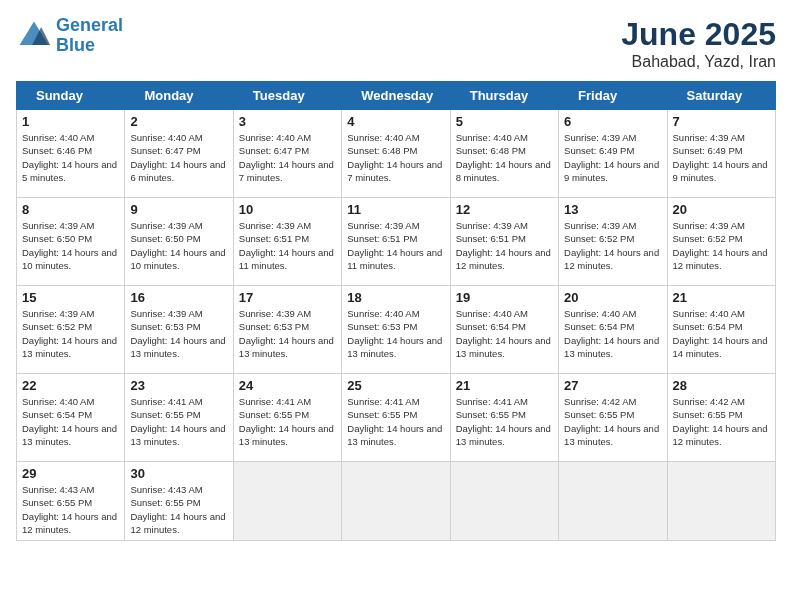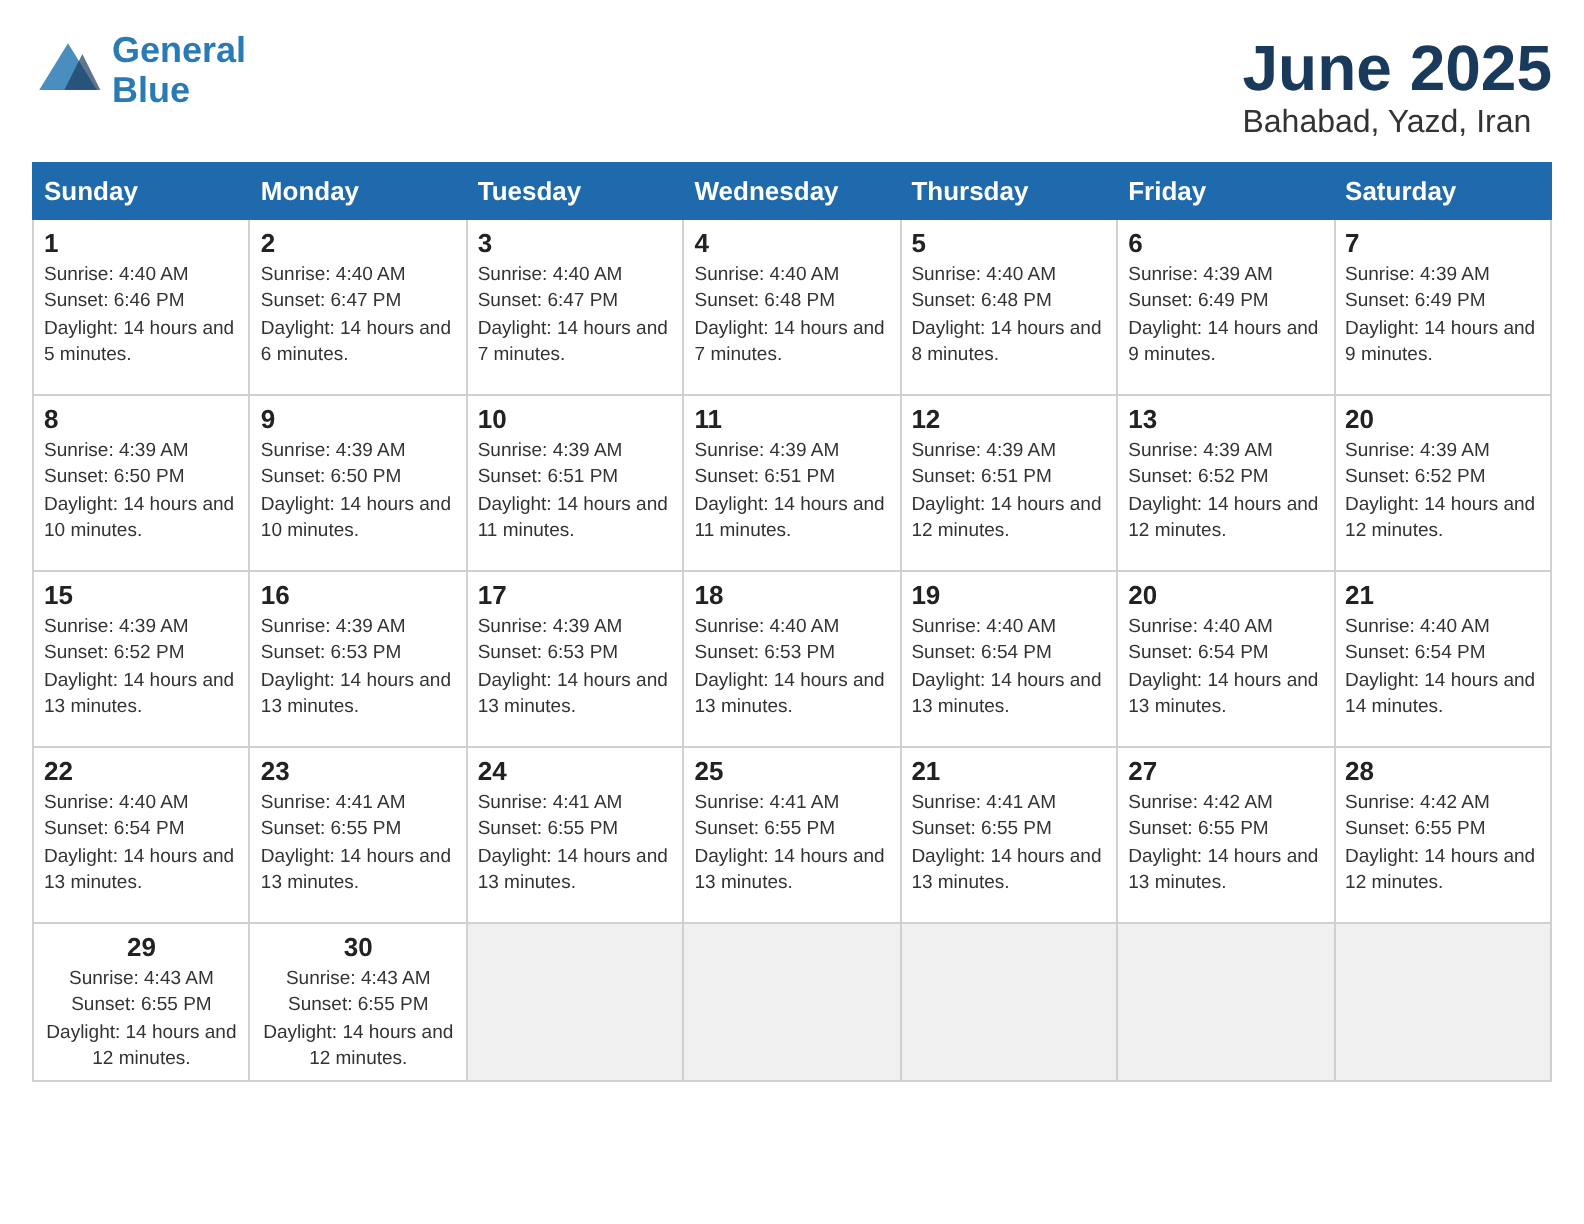--- a/index.html
+++ b/index.html
@@ -35,21 +35,21 @@
       line-height: 1.1;
     }
     .logo-text span {
       color: #2a7ab5;
     }
     .logo-icon {
       width: 36px;
       height: 36px;
     }
     .title-area {
-      text-align: left;
+      text-align: right;
       margin-left: 20px;
     }
     .main-title {
       font-size: 32px;
       font-weight: bold;
       color: #1a3a5c;
     }
     .subtitle {
       font-size: 16px;
       color: #333;
@@ -59,21 +59,21 @@
       border: 1px solid #ccc;
       border-collapse: collapse;
       width: 100%;
       table-layout: fixed;
     }
     .calendar th {
       background: #1e6aad;
       color: #fff;
       font-size: 13px;
       font-weight: bold;
-      padding: 6px 5px;
+      padding: 6px 19px;
       text-align: left;
       border: 1px solid #1e6aad;
     }
     .calendar td {
       vertical-align: top;
       border: 1px solid #d0d0d0;
       padding: 4px 5px;
       font-size: 10px;
       color: #333;
       background: #fff;
@@ -353,21 +353,21 @@
       </td>
           <td>
         <span class="day-num">28</span>
         <div class="day-info">
           Sunrise: 4:42 AM<br>
           Sunset: 6:55 PM<br>
           Daylight: 14 hours and 12 minutes.
         </div>
       </td>
         </tr>
-        <tr style="height: 72px; text-align: center;">
+        <tr style="height: 72px;">
           <td>
         <span class="day-num">29</span>
         <div class="day-info">
           Sunrise: 4:43 AM<br>
           Sunset: 6:55 PM<br>
           Daylight: 14 hours and 12 minutes.
         </div>
       </td>
           <td>
         <span class="day-num">30</span>

